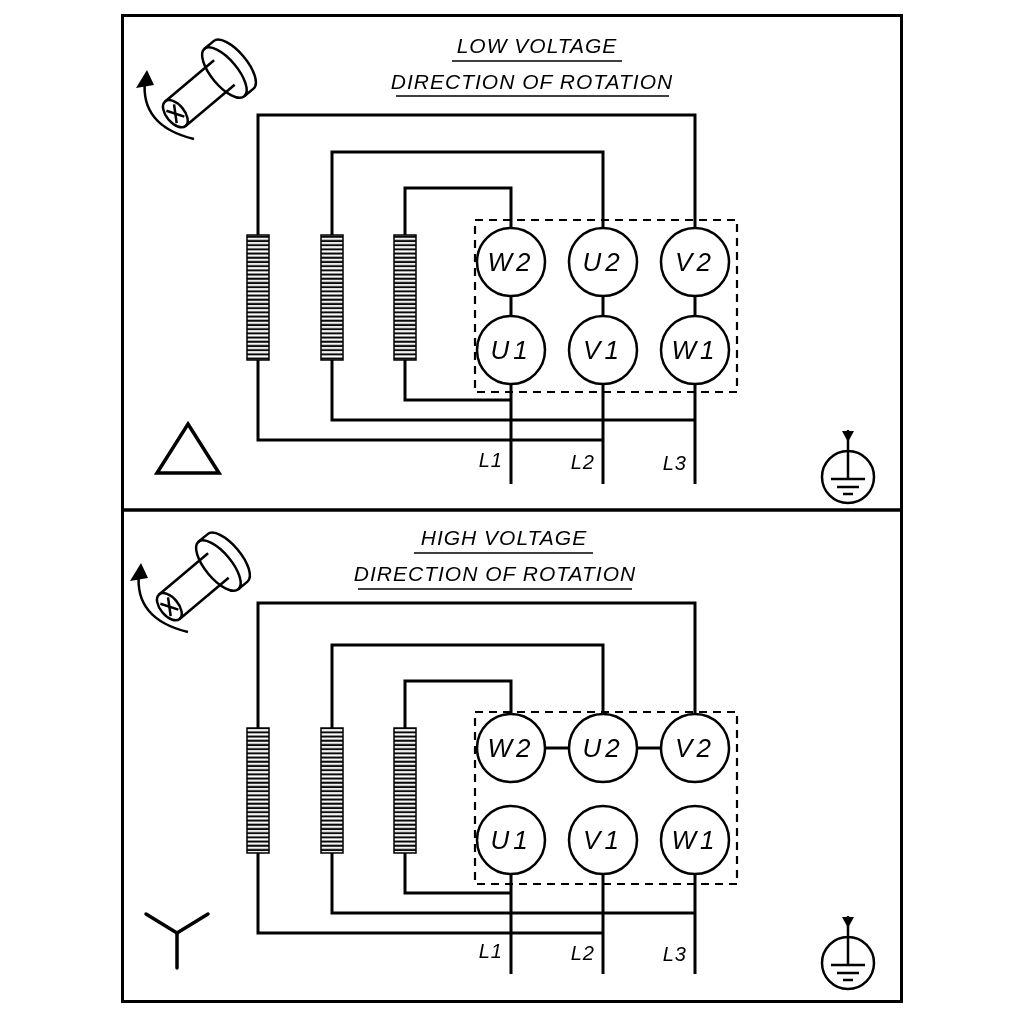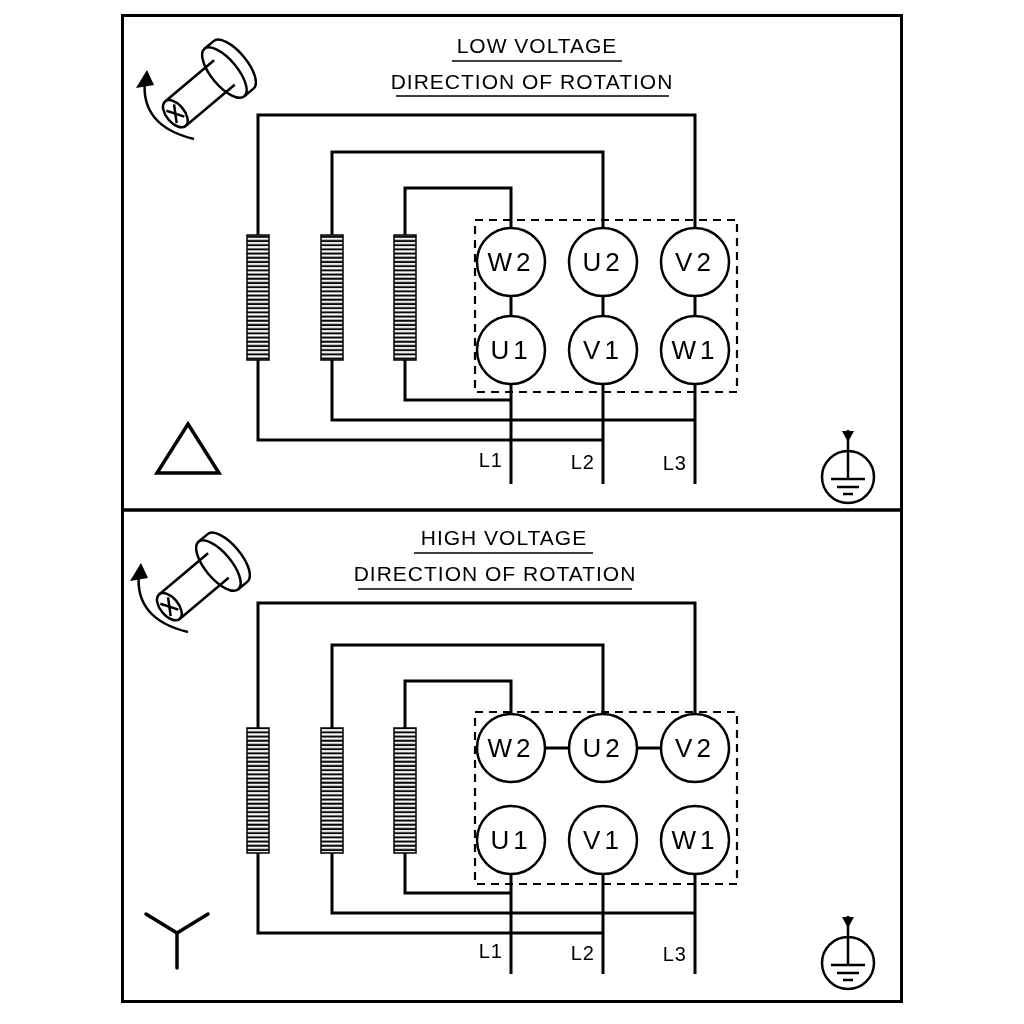--- a/index.html
+++ b/index.html
@@ -1,16 +1,16 @@
 <!DOCTYPE html>
 <html><head>
 <meta charset="utf-8">
 <style>
   html,body{margin:0;padding:0;background:#ffffff;}
-  .stage{position:relative;width:1024px;height:1024px;background:#ffffff;overflow:hidden;}
+  .stage{position:relative;width:1024px;height:1024px;background:#ffffff;overflow:hidden;font-style:italic;}
   svg{display:block;}
   .wire{fill:none;stroke:#000;stroke-width:3;}
   .wire2{fill:none;stroke:#000;stroke-width:2.5;}
   .terminal{fill:#fff;stroke:#000;stroke-width:2.5;}
   .coil{fill:url(#coilHatch);stroke:#000;stroke-width:1.5;}
   .dashedbox{fill:none;stroke:#000;stroke-width:2.2;stroke-dasharray:8 6;}
   .sym{fill:none;stroke:#000;stroke-width:3.5;}
   .border{fill:none;stroke:#000;stroke-width:3;}
   text{fill:#000;font-family:"Liberation Sans",sans-serif;}
   .title{font-size:21px;letter-spacing:1px;text-anchor:middle;}

